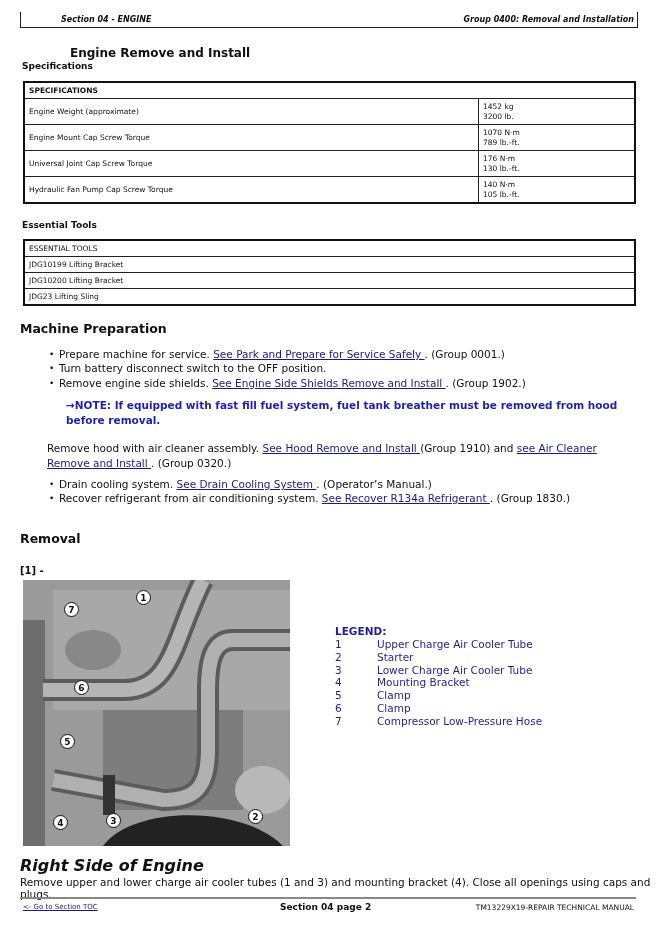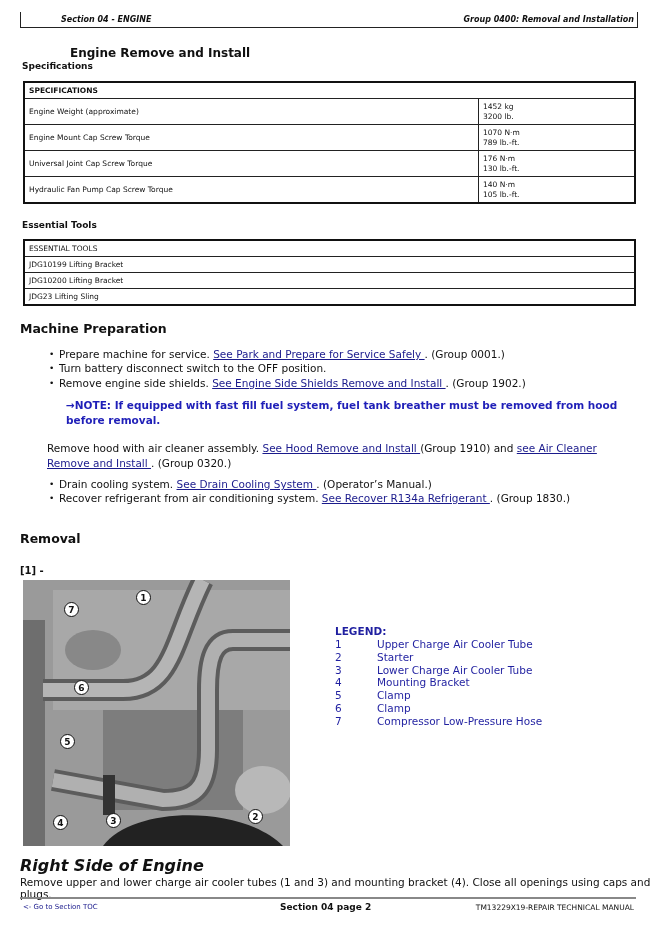--- a/index.html
+++ b/index.html
@@ -54,21 +54,21 @@
   }
   .legend {
     position: absolute; left: 335px; top: 577px; color: #1f1fa0; font-size: 10.5px; margin-top: 48px;
   }
   .legend .ttl { font-weight: bold; line-height: 13px; }
   .legend .item { display: flex; line-height: 12.8px; }
   .legend .num { width: 42px; }
   .caption { position: absolute; left: 20px; top: 856px; font-size: 16px; font-weight: bold; font-style: italic; text-align: center; }
   .final { position: absolute; left: 20px; top: 876px; font-size: 10.5px; }
   .footer-line { position: absolute; left: 20px; top: 897px; width: 616px; height: 2px; background: #888; }
-  .footer-left { position: absolute; left: 23px; top: 903px; font-size: 7px; color: #1a1a8c; }
+  .footer-left { position: absolute; left: 23px; top: 903px; font-size: 7px; color: #1a1a8c; text-decoration: underline; }
   .footer-center { position: absolute; left: 280px; top: 902px; font-size: 9px; font-weight: bold; }
   .footer-right { position: absolute; right: 23px; top: 903px; font-size: 7.5px; }
 </style>
 </head>
 <body>
 
 <div class="header">
   <span class="left">Section 04 - ENGINE</span>
   <span class="right">Group 0400: Removal and Installation</span>
 </div>

